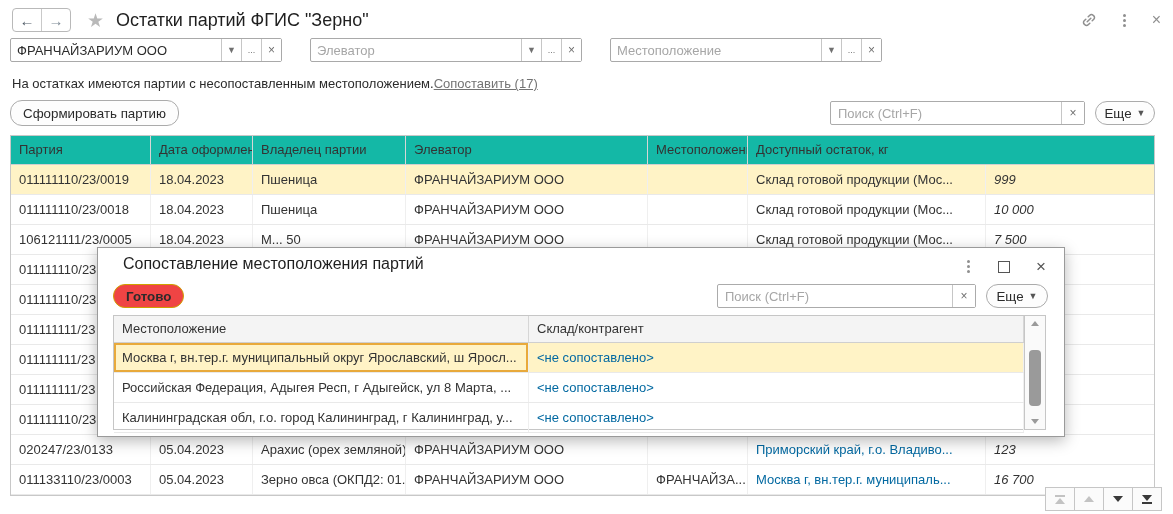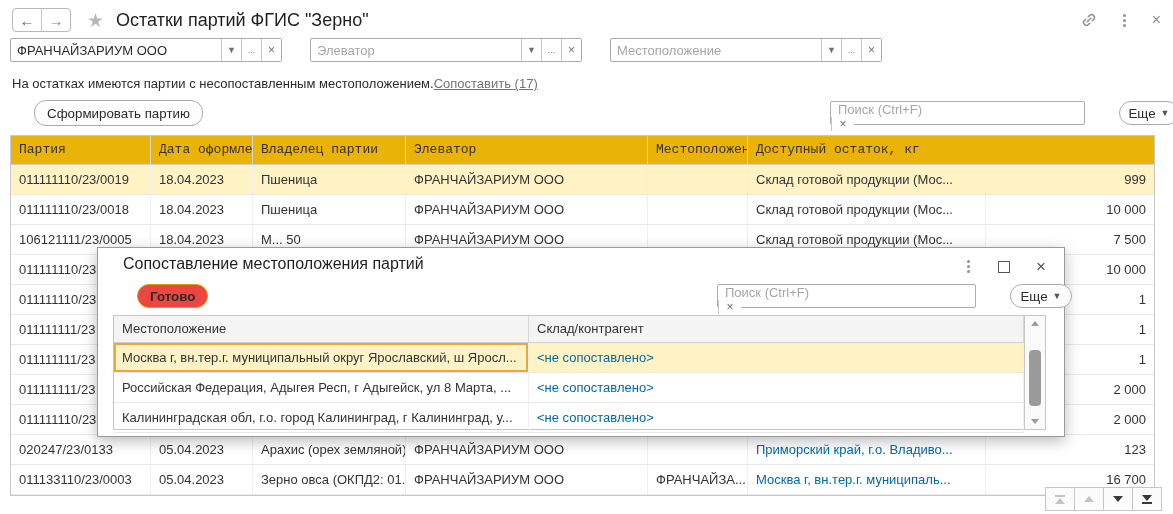--- a/index.html
+++ b/index.html
@@ -25,40 +25,40 @@
   .field input::placeholder{color:#a6a6a6;}
   .fbtn{width:19px;display:flex;align-items:center;justify-content:center;border-left:1px solid #c6c6c6;color:#707070;font-size:9px;cursor:pointer;background:#fff;}
   .fbtn.cl{font-size:12px;}
 
   
   .notice{position:absolute;top:76px;left:12px;white-space:nowrap;color:#2b2b2b;}
   .notice a{color:#737373;text-decoration:underline;cursor:pointer;}
 
   
   .btn{display:inline-flex;align-items:center;justify-content:center;height:26px;padding:0 12px;
-       background:#fdfdfd;border:1px solid #ababab;border-radius:12px;color:#2b2b2b;cursor:pointer;box-sizing:border-box;white-space:nowrap;margin-left:24px;}
+       background:#fdfdfd;border:1px solid #ababab;border-radius:12px;color:#2b2b2b;cursor:pointer;box-sizing:border-box;white-space:nowrap;}
   .cmd-form{position:absolute;left:10px;top:100px;}
-  .searchbox{position:absolute;display:flex;height:24px;border:1px solid #ababab;border-radius:2px;background:#fff;box-sizing:border-box;flex-direction:column;}
+  .searchbox{position:absolute;display:flex;height:24px;border:1px solid #ababab;border-radius:2px;background:#fff;box-sizing:border-box;}
   .searchbox input{flex:1;min-width:0;border:none;outline:none;padding:0 7px;font:inherit;background:transparent;}
   .searchbox input::placeholder{color:#a6a6a6;}
   .searchbox .fbtn{width:22px;}
   .sb-main{left:830px;top:101px;width:255px;}
   .more-main{position:absolute;left:1095px;top:101px;width:60px;height:24px;gap:5px;}
   .morearr{font-size:9px;color:#555;}
 
   
   .grid{position:absolute;left:10px;top:135px;width:1145px;border:1px solid #c8c8c8;box-sizing:border-box;background:#fff;}
   .gr{display:grid;grid-template-columns:140px 102px 153px 242px 100px 238px auto;}
-  .ghead{height:28px;background:#eab308;border-bottom:1px solid #cfcfcf;font-family:Liberation Mono, monospace;}
+  .ghead{height:28px;background:#14b8a6;border-bottom:1px solid #cfcfcf;}
   .ghead .gc{padding:6px 8px;border-right:1px solid #d6d6d6;color:#333;cursor:pointer;}
   .grow{height:29px;border-bottom:1px solid #e9e9e9;cursor:pointer;}
   .grow .gc{padding:7px 8px;border-right:1px solid #efefef;}
   .gc{white-space:nowrap;overflow:hidden;box-sizing:border-box;}
   .gc:last-child{border-right:none;}
-  .num{text-align:right;}
+  .num{text-align:left;font-style:italic;}
   .grow.selected{background:#fff3c6;}
   .red{color:#0369a1;}
 
   
   .bottomnav{position:absolute;left:1046px;top:487px;display:flex;}
   .bnav{width:28px;height:22px;display:flex;flex-direction:column;align-items:center;justify-content:center;
         border:1px solid #c6c6c6;background:#fbfbfb;margin-left:-1px;cursor:pointer;}
   .tri-up{width:0;height:0;border-left:5px solid transparent;border-right:5px solid transparent;border-bottom:6px solid #3a3a3a;}
   .tri-down{width:0;height:0;border-left:5px solid transparent;border-right:5px solid transparent;border-top:6px solid #3a3a3a;}
   .bbar{width:10px;height:2px;background:#3a3a3a;}

